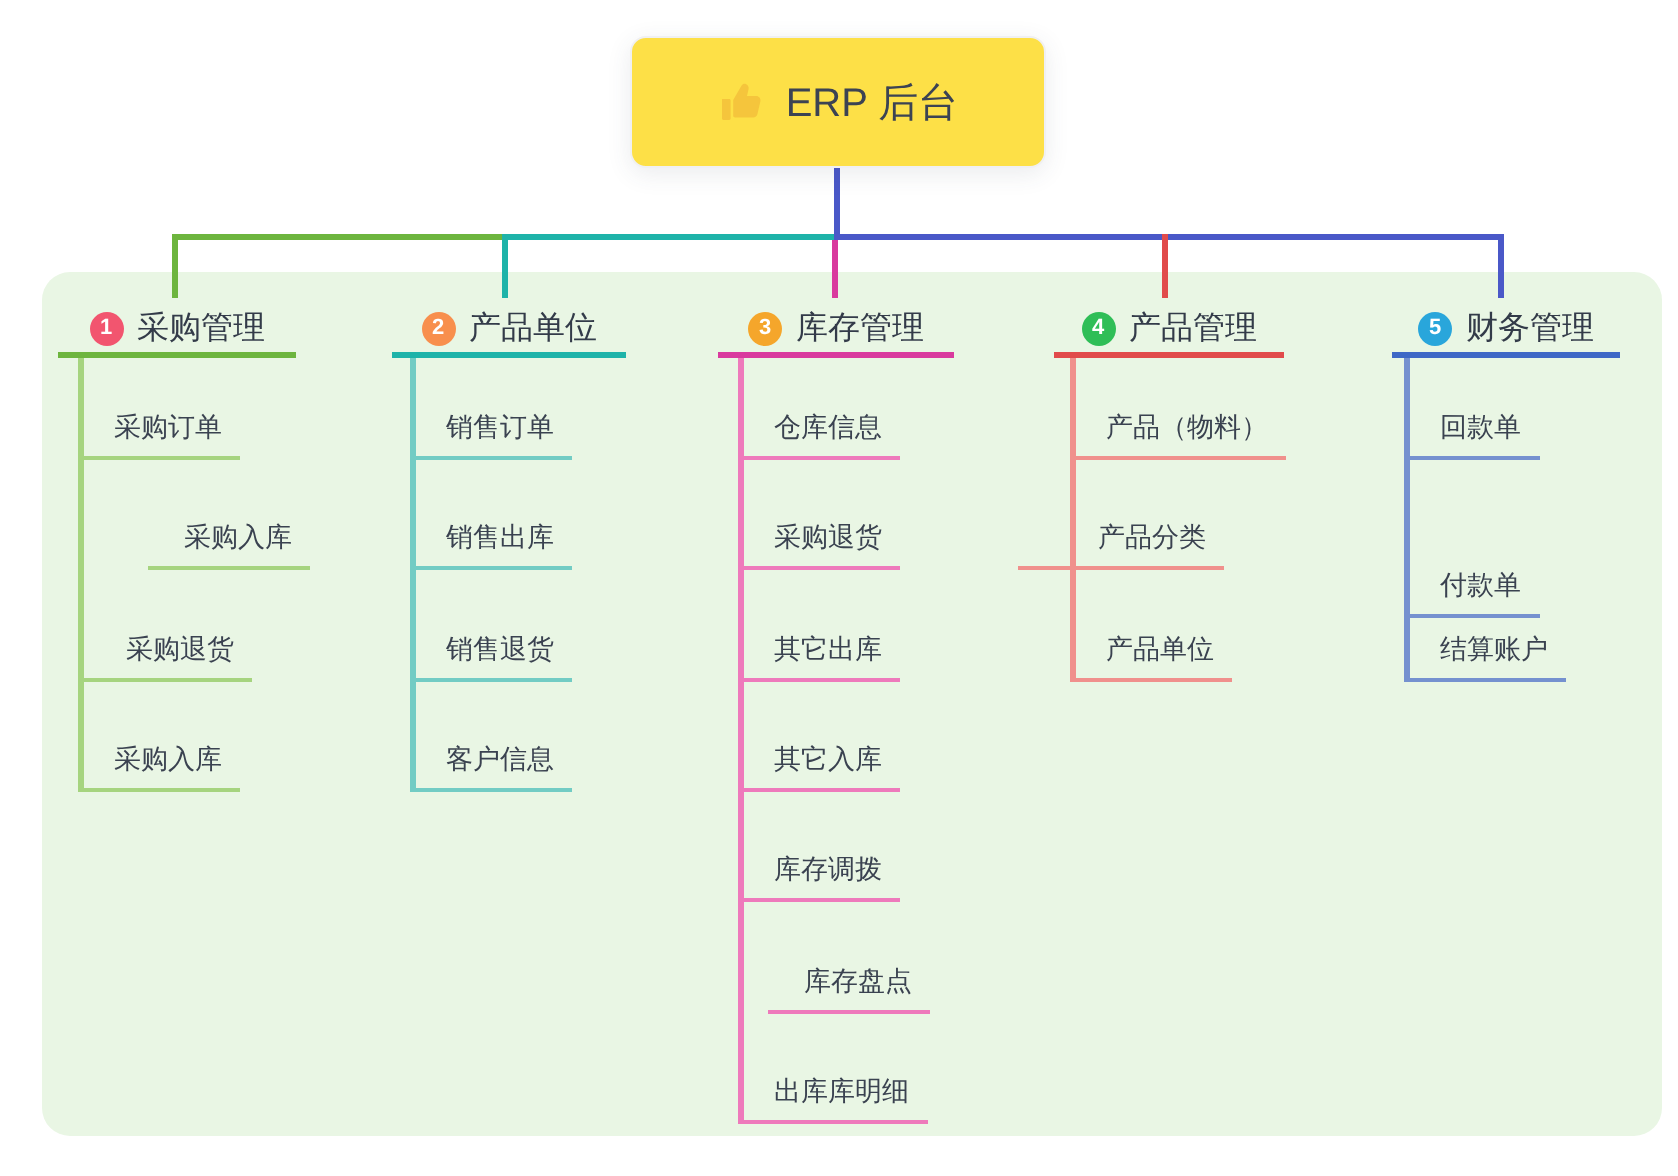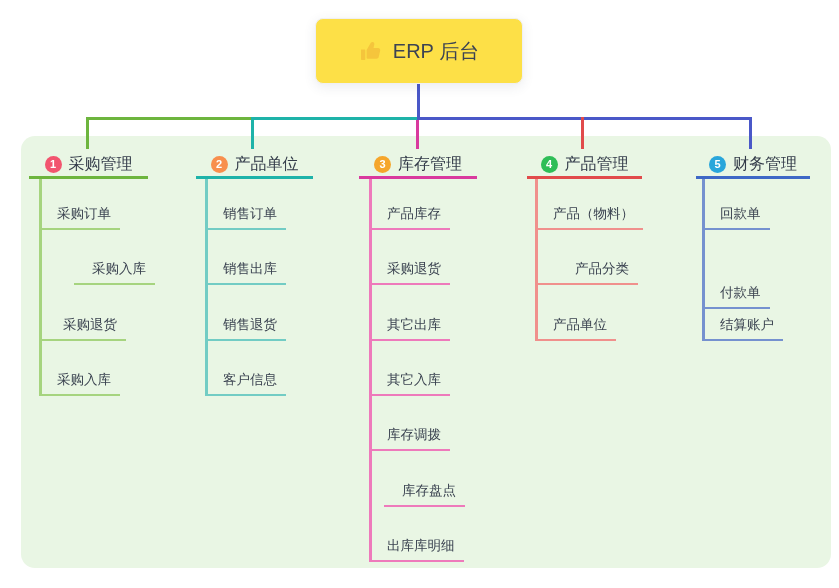--- a/index.html
+++ b/index.html
@@ -90,34 +90,34 @@
       <div class="trunk" style="left: 205px; top: 179px; height: 217.4px; background: rgb(114, 204, 196);"></div>
       <div class="child" style="left: 205px; top: 205px; border-bottom-color: rgb(114, 204, 196);">销售订单</div>
       <div class="child" style="left: 205px; top: 260.3px; border-bottom-color: rgb(114, 204, 196);">销售出库</div>
       <div class="child" style="left: 205px; top: 315.6px; border-bottom-color: rgb(114, 204, 196);">销售退货</div>
       <div class="child" style="left: 205px; top: 370.9px; border-bottom-color: rgb(114, 204, 196);">客户信息</div>
       <div class="branch-head" style="left: 359px; width: 118px; border-bottom-color: rgb(217, 58, 158);">
         <span class="badge" style="background: rgb(245, 166, 43);">3</span>
         <span>库存管理</span>
       </div>
       <div class="trunk" style="left: 369px; top: 179px; height: 383.3px; background: rgb(238, 122, 187);"></div>
-      <div class="child" style="left: 369px; top: 205px; border-bottom-color: rgb(238, 122, 187);">产品库存</div>
+      <div class="child" style="left: 369px; top: 205px; border-bottom-color: rgb(238, 122, 187);">仓库信息</div>
       <div class="child" style="left: 369px; top: 260.3px; border-bottom-color: rgb(238, 122, 187);">采购退货</div>
       <div class="child" style="left: 369px; top: 315.6px; border-bottom-color: rgb(238, 122, 187);">其它出库</div>
       <div class="child" style="left: 369px; top: 370.9px; border-bottom-color: rgb(238, 122, 187);">其它入库</div>
       <div class="child" style="left: 369px; top: 426.2px; border-bottom-color: rgb(238, 122, 187);">库存调拨</div>
       <div class="child" style="left: 384px; top: 481.5px; border-bottom-color: rgb(238, 122, 187);">库存盘点</div>
       <div class="child" style="left: 369px; top: 536.8px; border-bottom-color: rgb(238, 122, 187);">出库库明细</div>
       <div class="branch-head" style="left: 527px; width: 115px; border-bottom-color: rgb(225, 75, 75);">
         <span class="badge" style="background: rgb(47, 190, 87);">4</span>
         <span>产品管理</span>
       </div>
       <div class="trunk" style="left: 535px; top: 179px; height: 162.1px; background: rgb(240, 144, 140);"></div>
       <div class="child" style="left: 535px; top: 205px; border-bottom-color: rgb(240, 144, 140);">产品（物料）</div>
-      <div class="child" style="left: 535px; top: 260.3px; border-bottom-color: rgb(240, 144, 140); padding-left: 40px;">产品分类</div>
+      <div class="child" style="left: 509px; top: 260.3px; border-bottom-color: rgb(240, 144, 140); padding-left: 40px;">产品分类</div>
       <div class="child" style="left: 535px; top: 315.6px; border-bottom-color: rgb(240, 144, 140);">产品单位</div>
       <div class="branch-head" style="left: 696px; width: 114px; border-bottom-color: rgb(62, 104, 198);">
         <span class="badge" style="background: rgb(41, 166, 219);">5</span>
         <span>财务管理</span>
       </div>
       <div class="trunk" style="left: 702px; top: 179px; height: 162.1px; background: rgb(117, 145, 207);"></div>
       <div class="child" style="left: 702px; top: 205px; border-bottom-color: rgb(117, 145, 207);">回款单</div>
       <div class="child" style="left: 702px; top: 260.3px; border-bottom-color: rgb(117, 145, 207); margin-top: 24px;">付款单</div>
       <div class="child" style="left: 702px; top: 315.6px; border-bottom-color: rgb(117, 145, 207);">结算账户</div>
     </div>

